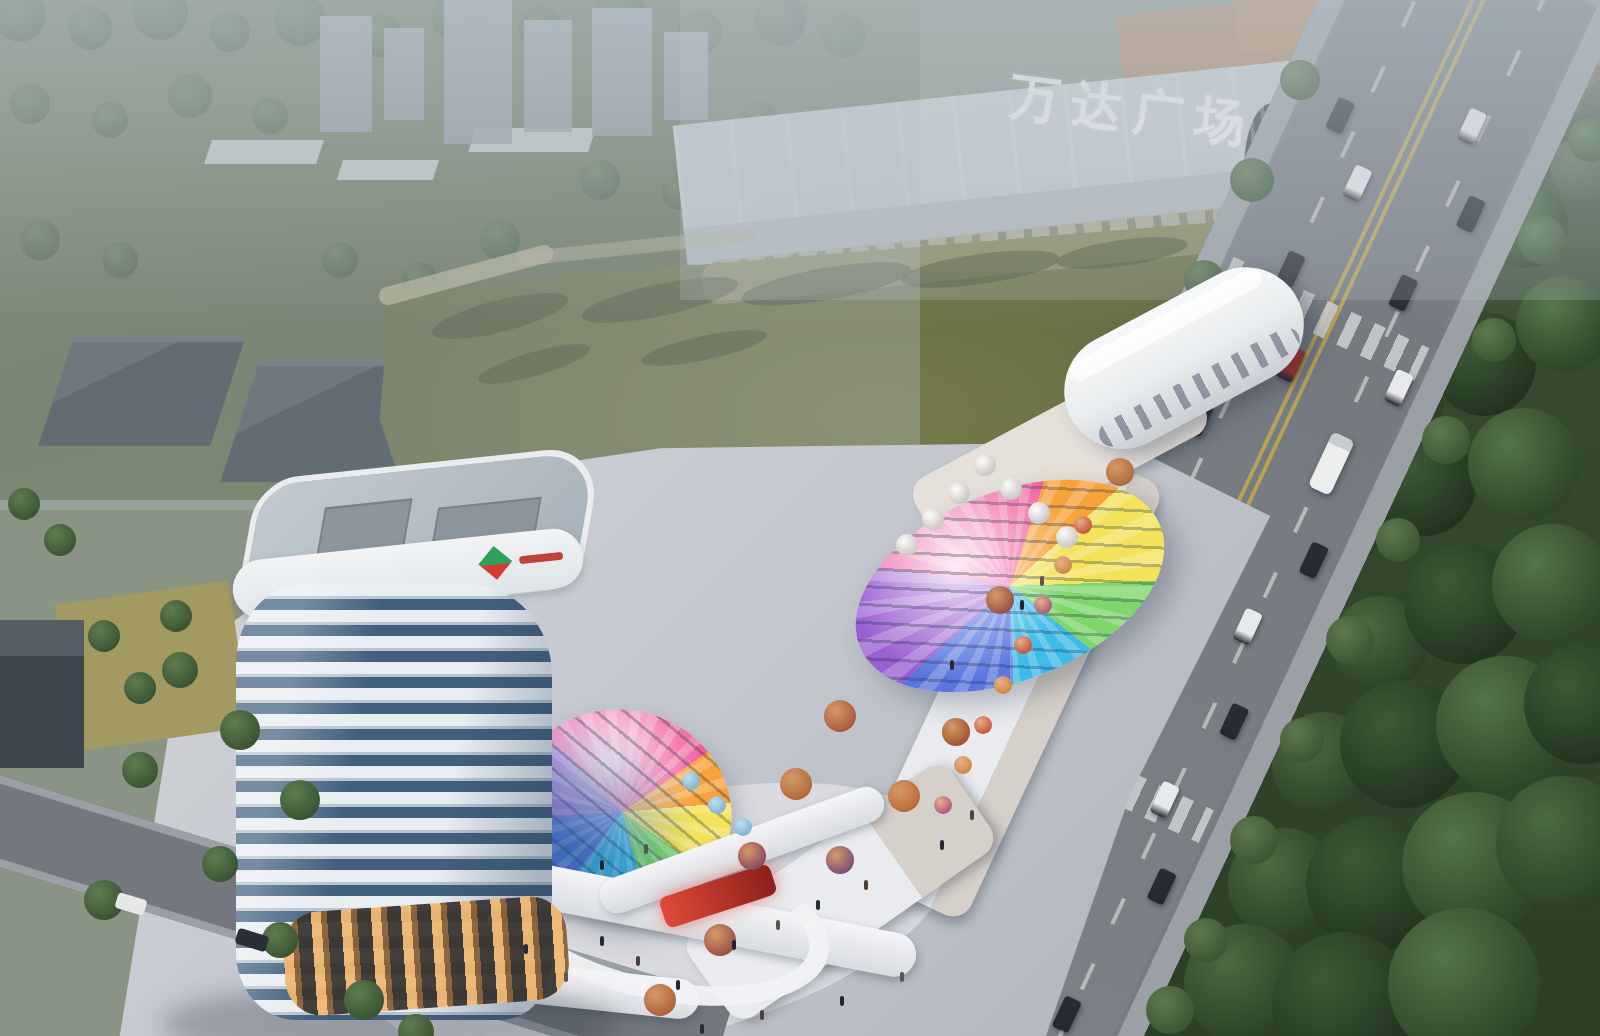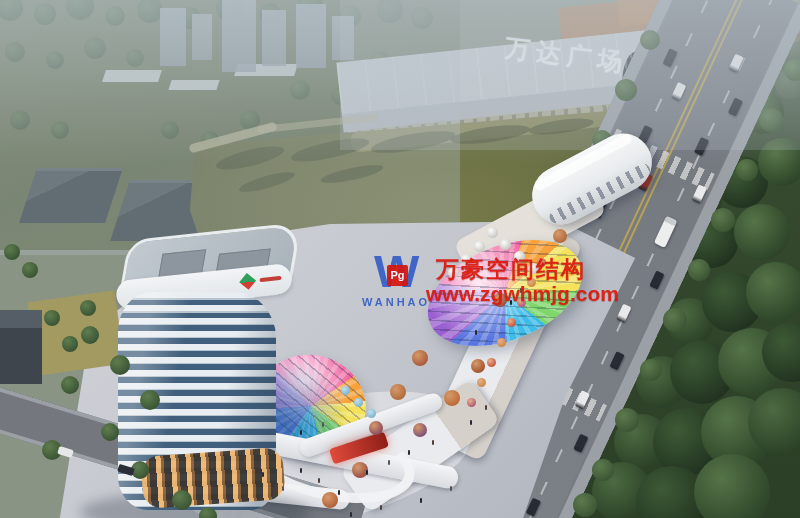--- a/index.html
+++ b/index.html
@@ -419,20 +419,13 @@
       <div class="a" style="left: 4px; top: 244px; width: 16px; height: 16px; border-radius: 50%; background: radial-gradient(circle at 36% 32%, rgb(95, 125, 79), rgb(58, 84, 51) 74%); opacity: 1;"></div>
       <div class="a" style="left: 22px; top: 262px; width: 16px; height: 16px; border-radius: 50%; background: radial-gradient(circle at 36% 32%, rgb(95, 125, 79), rgb(58, 84, 51) 74%); opacity: 1;"></div>
       <div class="a" style="left: 199px; top: 507px; width: 18px; height: 18px; border-radius: 50%; background: radial-gradient(circle at 36% 32%, rgb(95, 125, 79), rgb(58, 84, 51) 74%); opacity: 1;"></div>
       <div class="a" style="left: 44px; top: 310px; width: 16px; height: 16px; border-radius: 50%; background: radial-gradient(circle at 36% 32%, rgb(95, 125, 79), rgb(58, 84, 51) 74%); opacity: 1;"></div>
       <div class="a" style="left: 80px; top: 300px; width: 16px; height: 16px; border-radius: 50%; background: radial-gradient(circle at 36% 32%, rgb(95, 125, 79), rgb(58, 84, 51) 74%); opacity: 1;"></div>
       <div class="a" style="left: 62px; top: 336px; width: 16px; height: 16px; border-radius: 50%; background: radial-gradient(circle at 36% 32%, rgb(95, 125, 79), rgb(58, 84, 51) 74%); opacity: 1;"></div>
       <div class="a" style="left: 118px; top: 466px; width: 16px; height: 8px; transform: rotate(17deg); border-radius: 2px; background: rgb(42, 46, 54);"></div>
       <div class="a" style="left: 58px; top: 448px; width: 15px; height: 8px; transform: rotate(17deg); border-radius: 2px; background: rgb(230, 231, 233);"></div>
     </div>
 
-  <div class="a" id="wm">
-    <div class="a" id="wm-w">W</div>
-    <div class="a" id="wm-badge">Pg</div>
-    <div class="a" id="wm-name">WANHAO</div>
-    <div class="a" id="wm-title">万豪空间结构</div>
-    <div class="a" id="wm-url">www.zgwhmjg.com</div>
-  </div>
 </div>
 
 </body></html>

